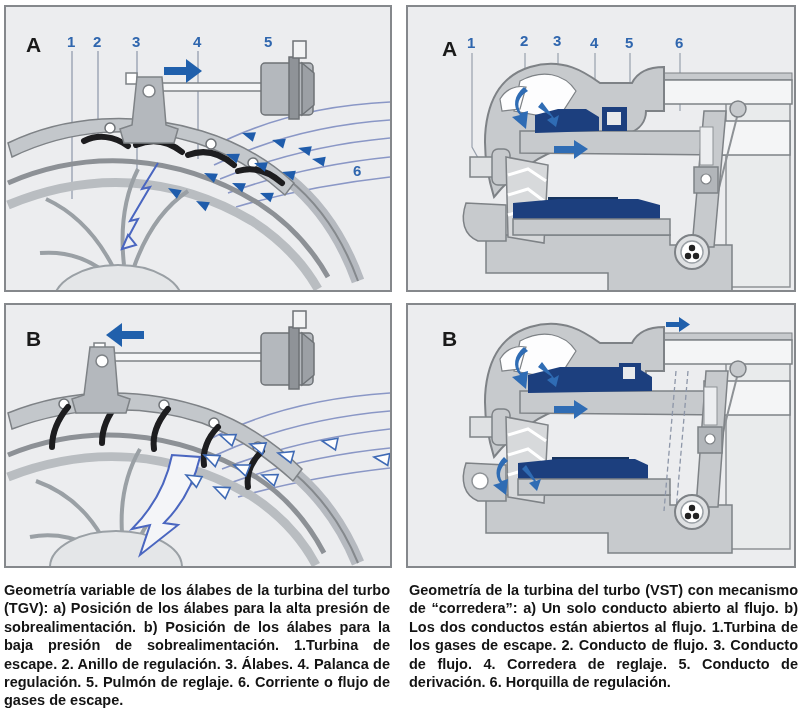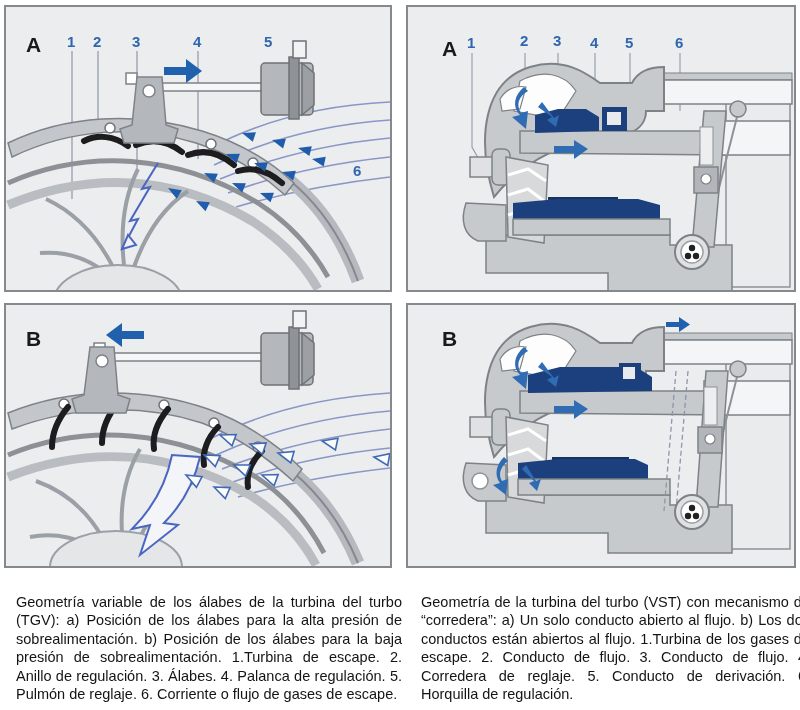--- a/index.html
+++ b/index.html
@@ -2,22 +2,22 @@
 <html><head>
 <meta charset="utf-8">
 <style>
   html,body{margin:0;padding:0;background:#ffffff;}
   body{width:800px;height:710px;font-family:"Liberation Sans",sans-serif;}
   .page{position:relative;width:800px;height:710px;background:#fff;overflow:hidden;}
   .panel{position:absolute;background:#ecedef;border:2px solid #85888c;box-sizing:border-box;overflow:hidden;}
   .panel svg{position:absolute;left:0;top:0;display:block;}
   .plabel{position:absolute;font-weight:bold;font-size:21px;color:#1a1a1a;z-index:3;}
   .co{position:absolute;font-weight:bold;font-size:15px;color:#2f66ae;z-index:3;}
-  .caption{position:absolute;top:581px;margin:12px;font-size:14.5px;line-height:18.4px;
-           font-weight:normal;color:#141414;text-align:justify;letter-spacing:0;}
+  .caption{position:absolute;top:581px;margin:0;font-size:14.5px;line-height:18.4px;
+           font-weight:bold;color:#141414;text-align:justify;letter-spacing:0;}
   .cap-left{left:4px;width:386px;}
   .cap-right{left:409px;width:389px;}
 </style>
 </head>
 <body>
 
 <div class="page">
 
   <section class="panel" style="left:4px;top:5px;width:388px;height:287px">
     <svg width="384" height="283" viewBox="0 0 384 283">

